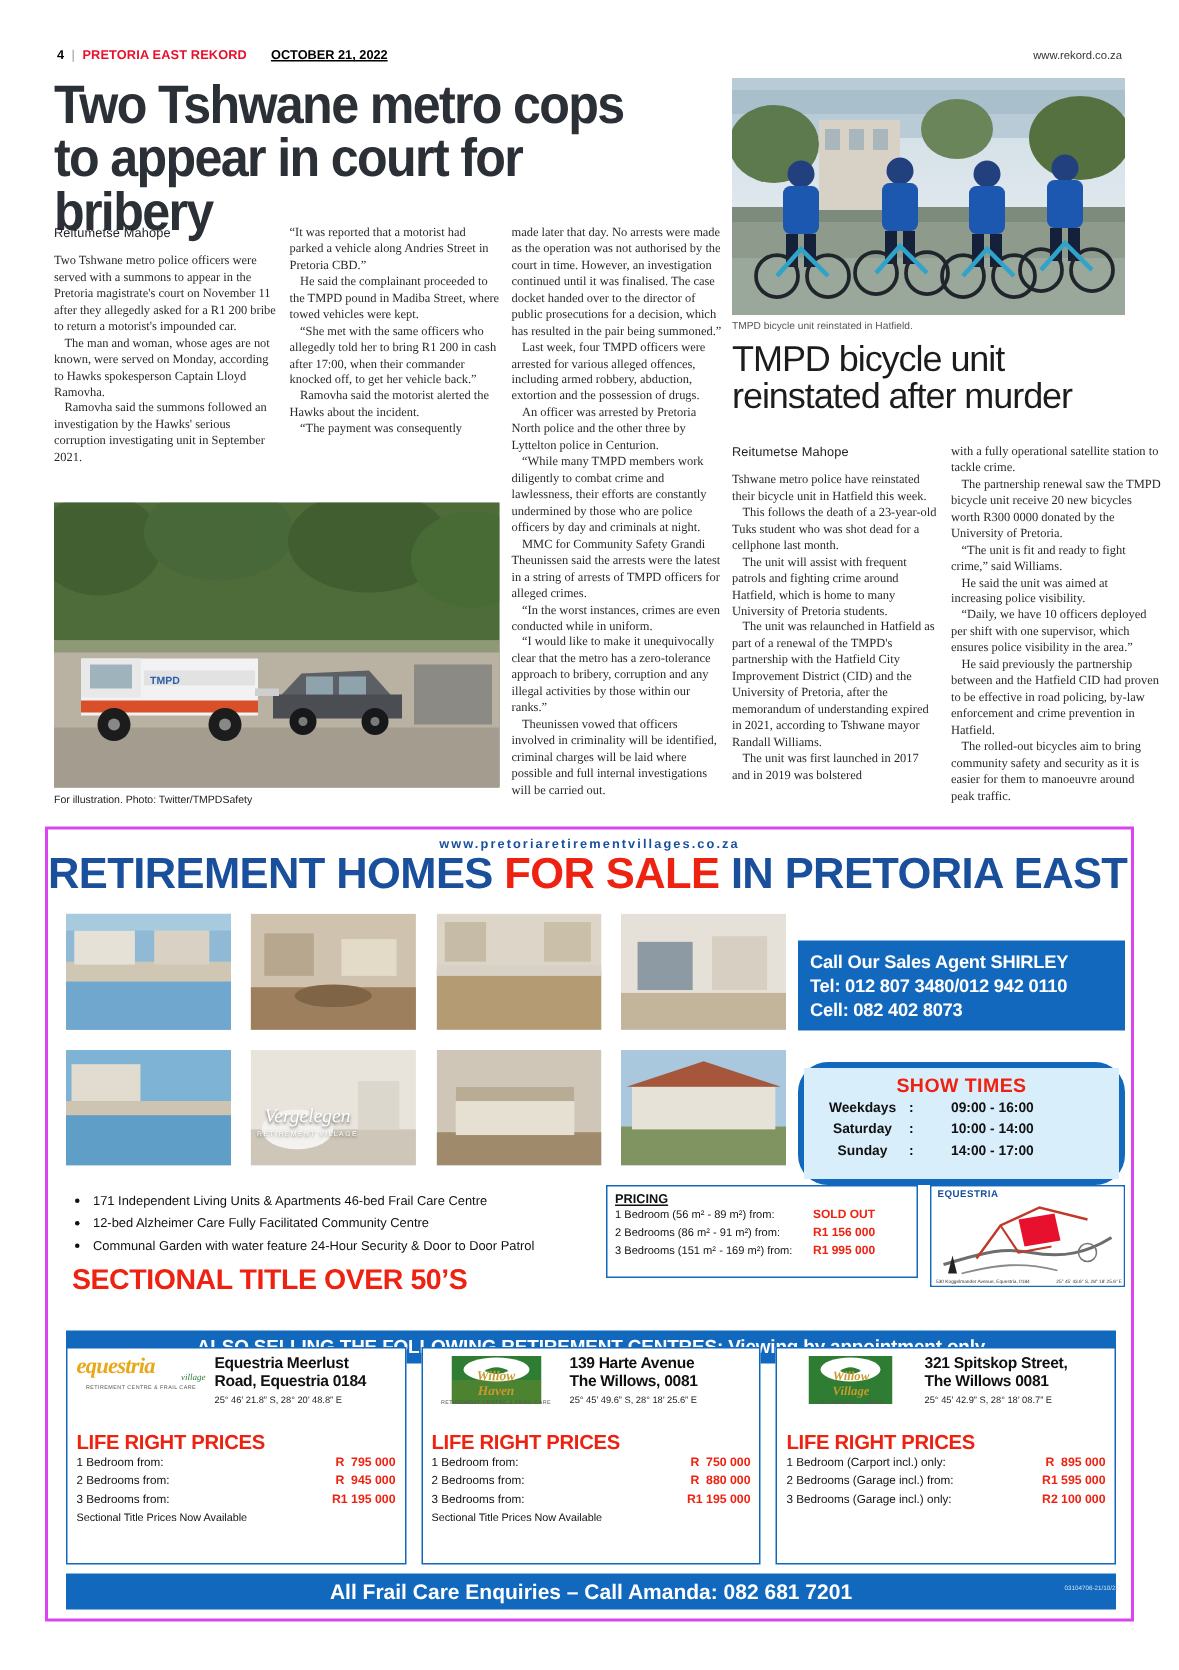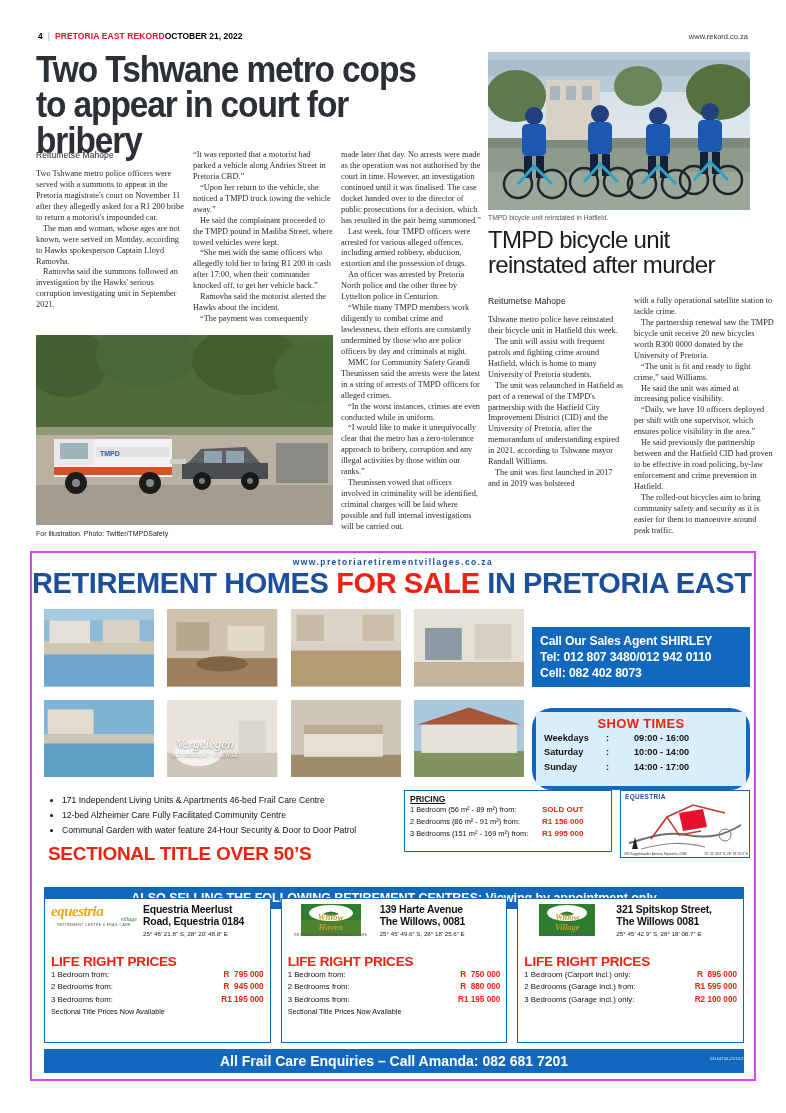--- a/index.html
+++ b/index.html
@@ -12,21 +12,21 @@
   .page { position: relative; width: 786px; height: 1113px; background:#fff; }
 
   
   .masthead {
     position:absolute; left:38px; top:28px; width:710px; height:16px;
     display:flex; align-items:center; font-size:8.5px; font-weight:bold;
   }
   .mh-page { color:#000; font-weight:bold; font-size:8.5px; }
   .mh-sep  { color:#999; margin:0 5px; font-weight:normal; }
   .mh-title{ color:#e8112d; font-weight:bold; letter-spacing:.1px; }
-  .mh-date { color:#000; font-weight:bold; margin-left:0; }
+  .mh-date { color:#000; font-weight:bold; margin-left:16px;text-decoration:underline; }
   .mh-url  { margin-left:auto; color:#333; font-weight:normal; font-size:7.5px; }
 
   
   .headline {
     position:absolute; left:36px; top:52px; width:440px;
     font-family:"Liberation Sans", sans-serif;
     font-weight:bold; font-size:36px; line-height:0.98;
     color:#2b2f36; letter-spacing:-1.2px;
     transform: scaleX(0.93); transform-origin: left top;
   }
@@ -118,21 +118,21 @@
   .showtimes-wrap {
     position:absolute; left:500px; top:155px; width:218px; height:82px;
     background:#1268bd; padding:4px;border-radius:20px;
   }
   .showtimes {
     background:#d9eefb; width:100%; height:100%; padding:4px 8px;
     font-family:"Liberation Sans", sans-serif;
   }
   .st-title { text-align:center; color:#ee2211; font-weight:bold; font-size:13px; letter-spacing:.3px; }
   .st-row { display:flex; font-size:9.2px; font-weight:bold; color:#111; line-height:1.55; }
-  .st-day { width:62px; }
+  .st-day { width:62px;text-align:center; }
   .st-colon { width:28px; }
   .st-time { }
 
   
   .bullets {
     position:absolute; left:16px; top:240px; width:380px;
     font-family:"Liberation Sans", sans-serif; font-size:8.6px; color:#111;
     line-height:1.72;
   }
   .bullets li { margin-left:14px; }
@@ -234,21 +234,20 @@
   <div class="col-a1">
     <div class="byline">Reitumetse Mahope</div>
     <div class="bodycol">
         <p>Two Tshwane metro police officers were served with a summons to appear in the Pretoria magistrate's court on November 11 after they allegedly asked for a R1 200 bribe to return a motorist's impounded car.</p>
         <p>The man and woman, whose ages are not known, were served on Monday, according to Hawks spokesperson Captain Lloyd Ramovha.</p>
         <p>Ramovha said the summons followed an investigation by the Hawks' serious corruption investigating unit in September 2021.</p>
       </div>
   </div>
   <div class="col-a2 bodycol">
       <p>“It was reported that a motorist had parked a vehicle along Andries Street in Pretoria CBD.”</p>
-      <p>“Upon her return to the vehicle, she noticed a TMPD truck towing the vehicle away.”</p>
       <p>He said the complainant proceeded to the TMPD pound in Madiba Street, where towed vehicles were kept.</p>
       <p>“She met with the same officers who allegedly told her to bring R1 200 in cash after 17:00, when their commander knocked off, to get her vehicle back.”</p>
       <p>Ramovha said the motorist alerted the Hawks about the incident.</p>
       <p>“The payment was consequently</p>
     </div>
   <div class="col-a3 bodycol">
       <p>made later that day. No arrests were made as the operation was not authorised by the court in time. However, an investigation continued until it was finalised. The case docket handed over to the director of public prosecutions for a decision, which has resulted in the pair being summoned.”</p>
       <p>Last week, four TMPD officers were arrested for various alleged offences, including armed robbery, abduction, extortion and the possession of drugs.</p>
       <p>An officer was arrested by Pretoria North police and the other three by Lyttelton police in Centurion.</p>
       <p>“While many TMPD members work diligently to combat crime and lawlessness, their efforts are constantly undermined by those who are police officers by day and criminals at night.</p>
@@ -322,20 +321,21 @@
       </g>
     </svg>
   </div>
   <div class="photo-caption cap1">TMPD bicycle unit reinstated in Hatfield.</div>
 
   <div class="headline2">TMPD bicycle unit reinstated after murder</div>
   <div class="col-b1">
     <div class="byline">Reitumetse Mahope</div>
     <div class="bodycol">
         <p>Tshwane metro police have reinstated their bicycle unit in Hatfield this week.</p>
+        <p>This follows the death of a 23-year-old Tuks student who was shot dead for a cellphone last month.</p>
         <p>The unit will assist with frequent patrols and fighting crime around Hatfield, which is home to many University of Pretoria students.</p>
         <p>The unit was relaunched in Hatfield as part of a renewal of the TMPD's partnership with the Hatfield City Improvement District (CID) and the University of Pretoria, after the memorandum of understanding expired in 2021, according to Tshwane mayor Randall Williams.</p>
         <p>The unit was first launched in 2017 and in 2019 was bolstered</p>
       </div>
   </div>
   <div class="col-b2 bodycol">
       <p>with a fully operational satellite station to tackle crime.</p>
       <p>The partnership renewal saw the TMPD bicycle unit receive 20 new bicycles worth R300 0000 donated by the University of Pretoria.</p>
       <p>“The unit is fit and ready to fight crime,” said Williams.</p>
       <p>He said the unit was aimed at increasing police visibility.</p>

